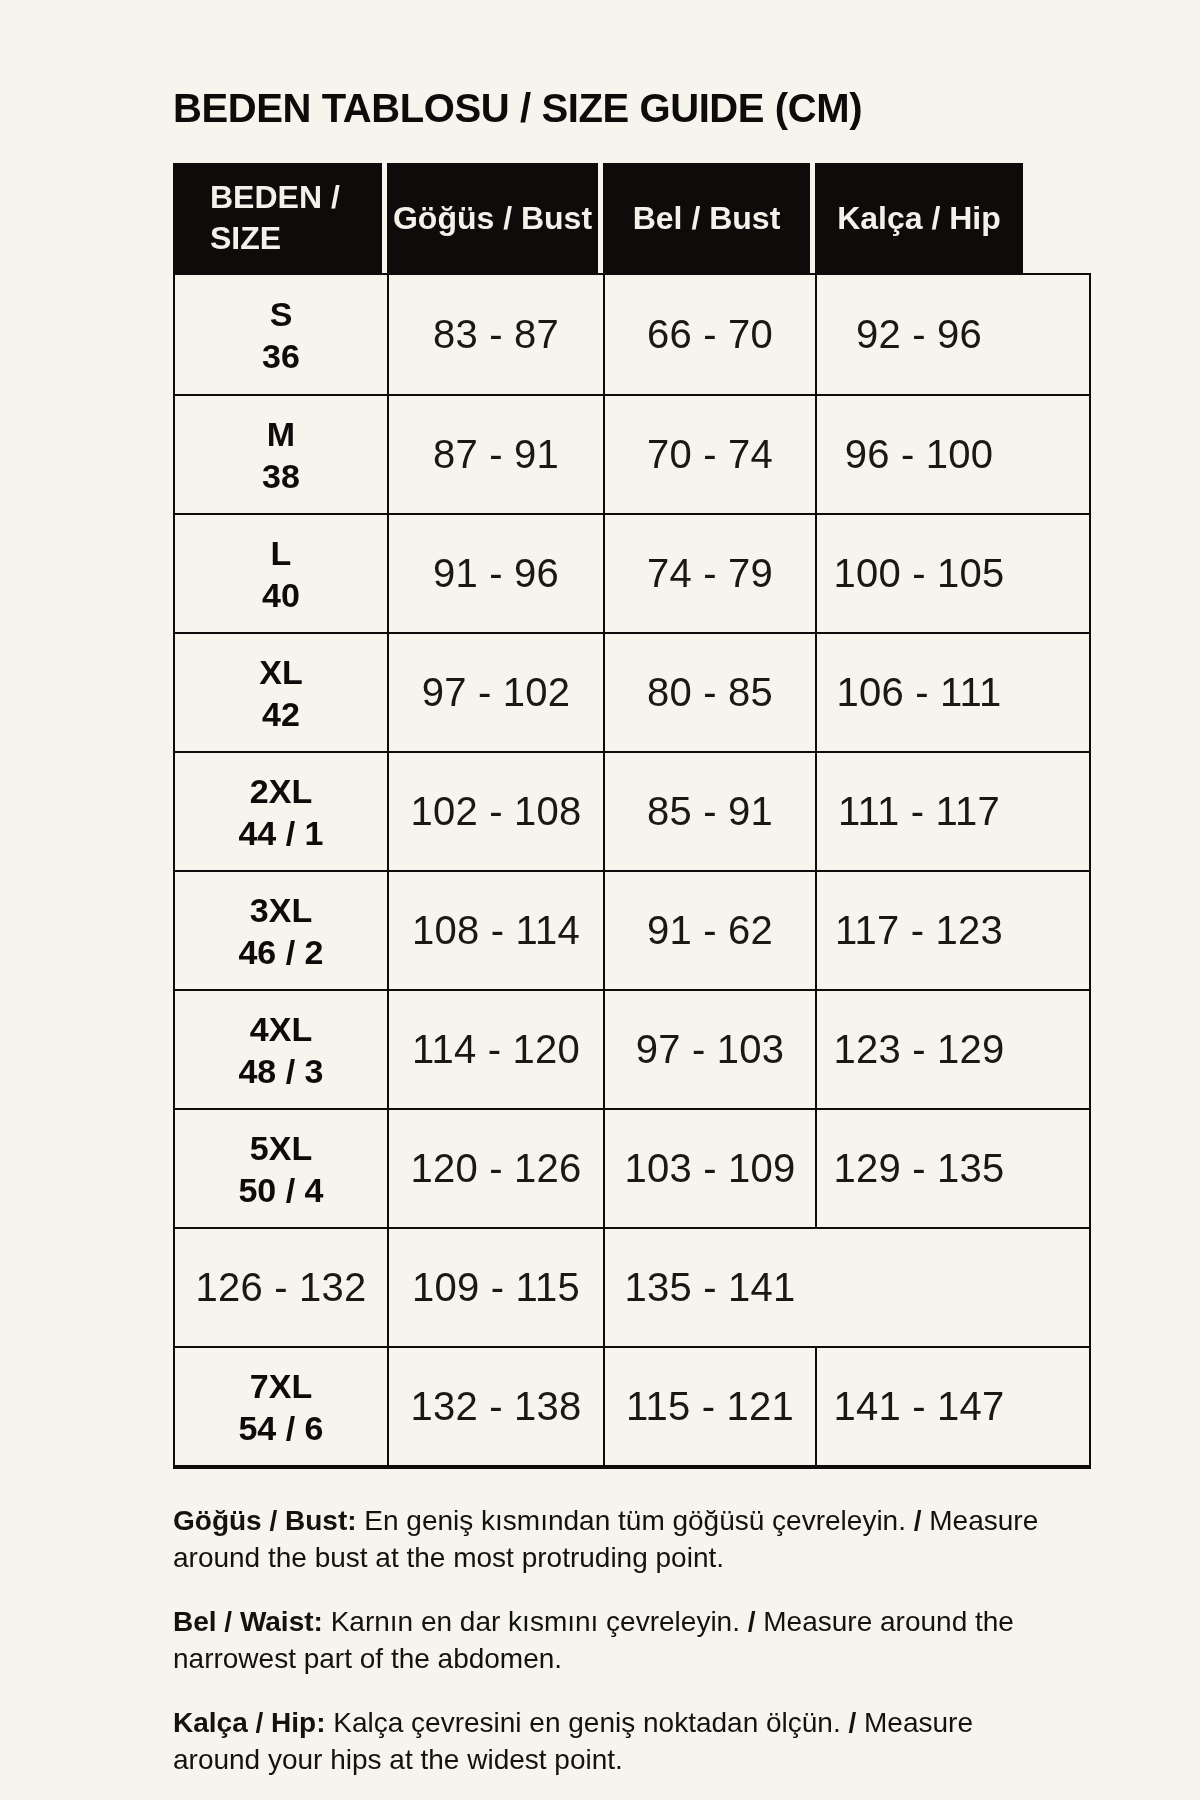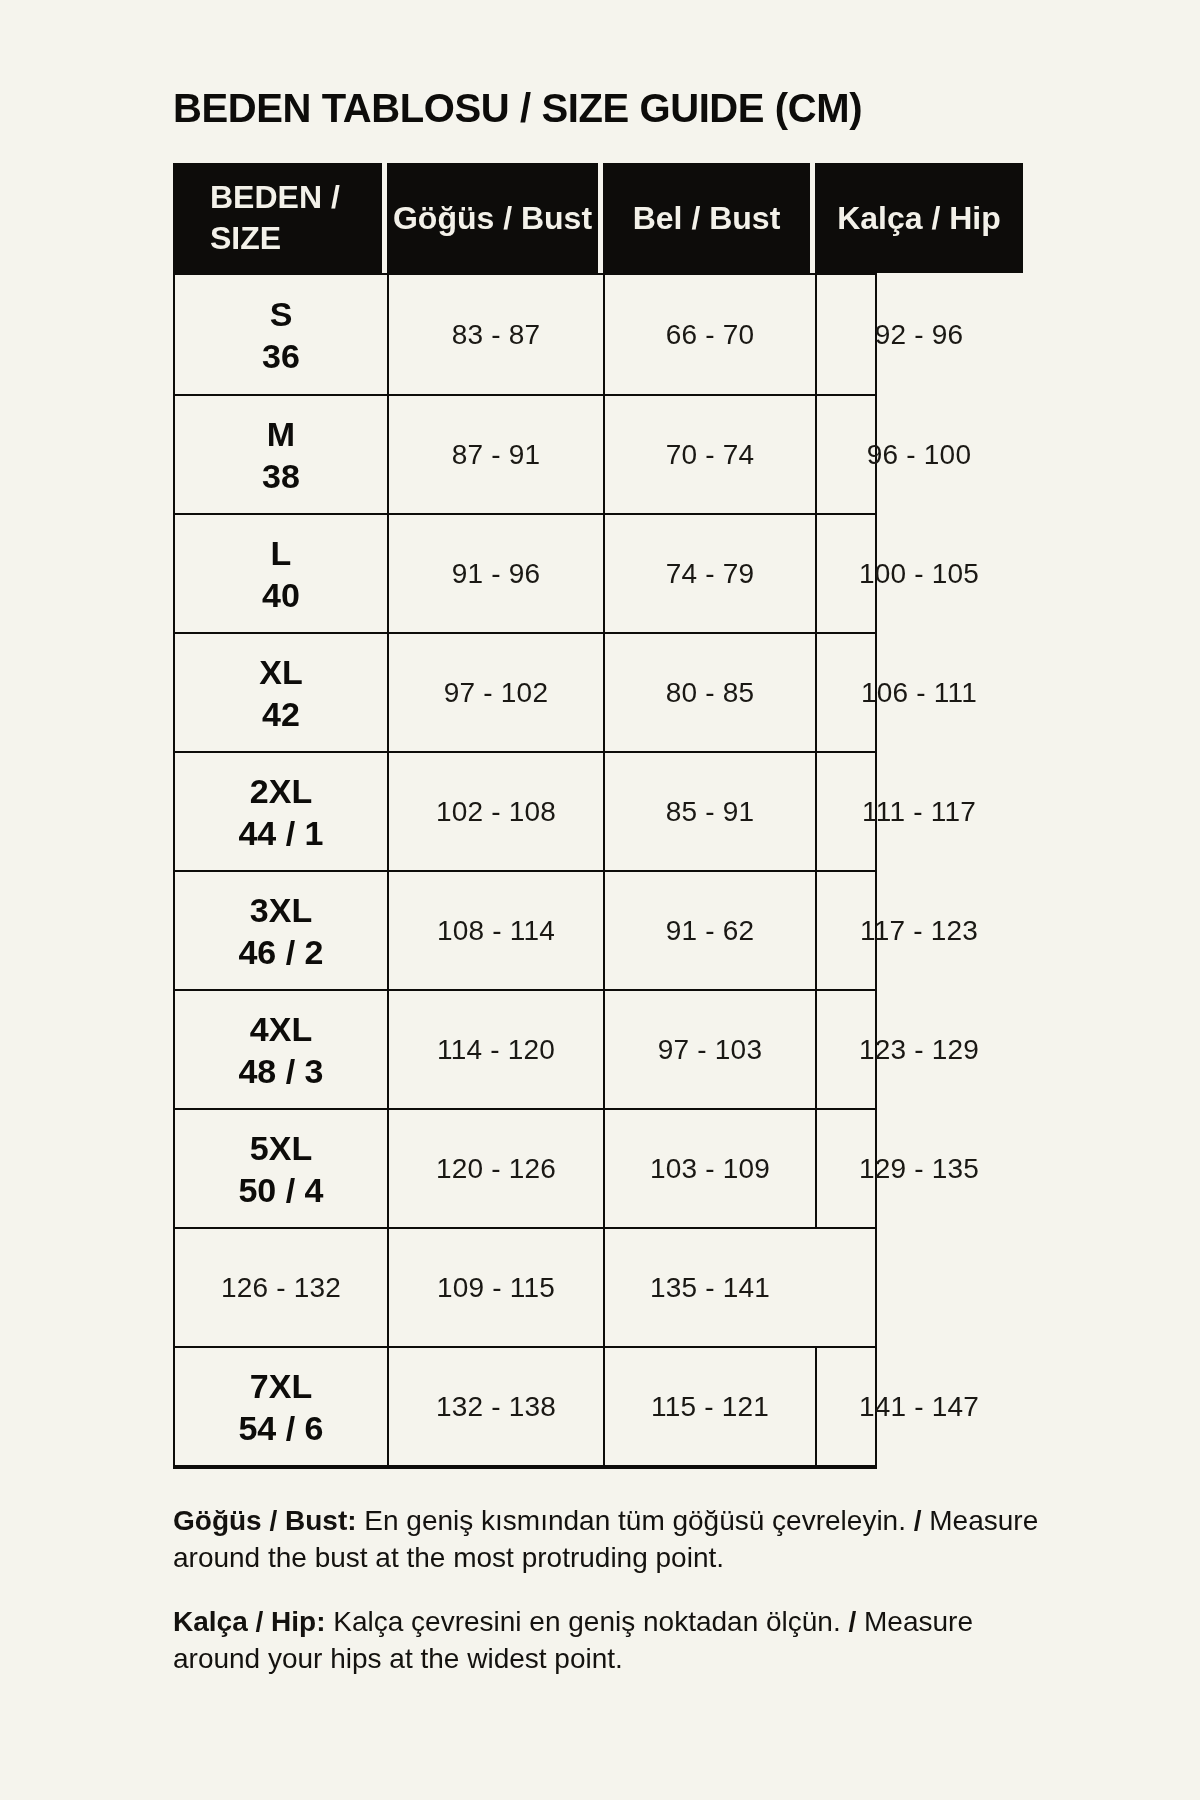--- a/index.html
+++ b/index.html
@@ -20,21 +20,21 @@
     overflow:hidden;
   }
   .title{
     font-size:40px;
     font-weight:700;
     letter-spacing:-0.4px;
     line-height:48px;
     margin-bottom:31px;
     color:var(--ink);
   }
-  .size-table{width:704px;}
+  .size-table{width:918px;}
   .thead{
     display:grid;
     grid-template-columns:214px 216px 212px 208px;
     height:110px;
   }
   .hcell{
     background:var(--ink);
     color:var(--header-text);
     font-size:32px;
     font-weight:700;
@@ -58,21 +58,21 @@
   .trow{
     display:grid;
     grid-template-columns:212px 216px 212px 206px;
     height:119px;
   }
   .trow + .trow{border-top:2px solid var(--ink);}
   .cell{
     display:flex;
     align-items:center;
     justify-content:center;
-    font-size:28px;
+    font-size:40px;
     font-weight:400;
     color:var(--cell-text);
     letter-spacing:0.2px;
   }
   .cell + .cell{border-left:2px solid var(--ink);}
   .size-cell{
     flex-direction:column;
     font-size:34px;
     font-weight:700;
     line-height:42px;
@@ -209,20 +209,26 @@
   </div>
 
   <div class="notes">
     <p class="note">
       <span class="b">Göğüs / Bust:</span>
       <span>En geniş kısmından tüm göğüsü çevreleyin.</span>
       <span class="b">/</span>
       <span>Measure around the bust at the most protruding point.</span>
     </p>
     <p class="note">
+      <span class="b">Bel / Waist:</span>
+      <span>Karnın en dar kısmını çevreleyin.</span>
+      <span class="b">/</span>
+      <span>Measure around the narrowest part of the abdomen.</span>
+    </p>
+    <p class="note">
       <span class="b">Kalça / Hip:</span>
       <span>Kalça çevresini en geniş noktadan ölçün.</span>
       <span class="b">/</span>
       <span>Measure around your hips at the widest point.</span>
     </p>
   </div>
 
 </div>
 
 </body></html>

